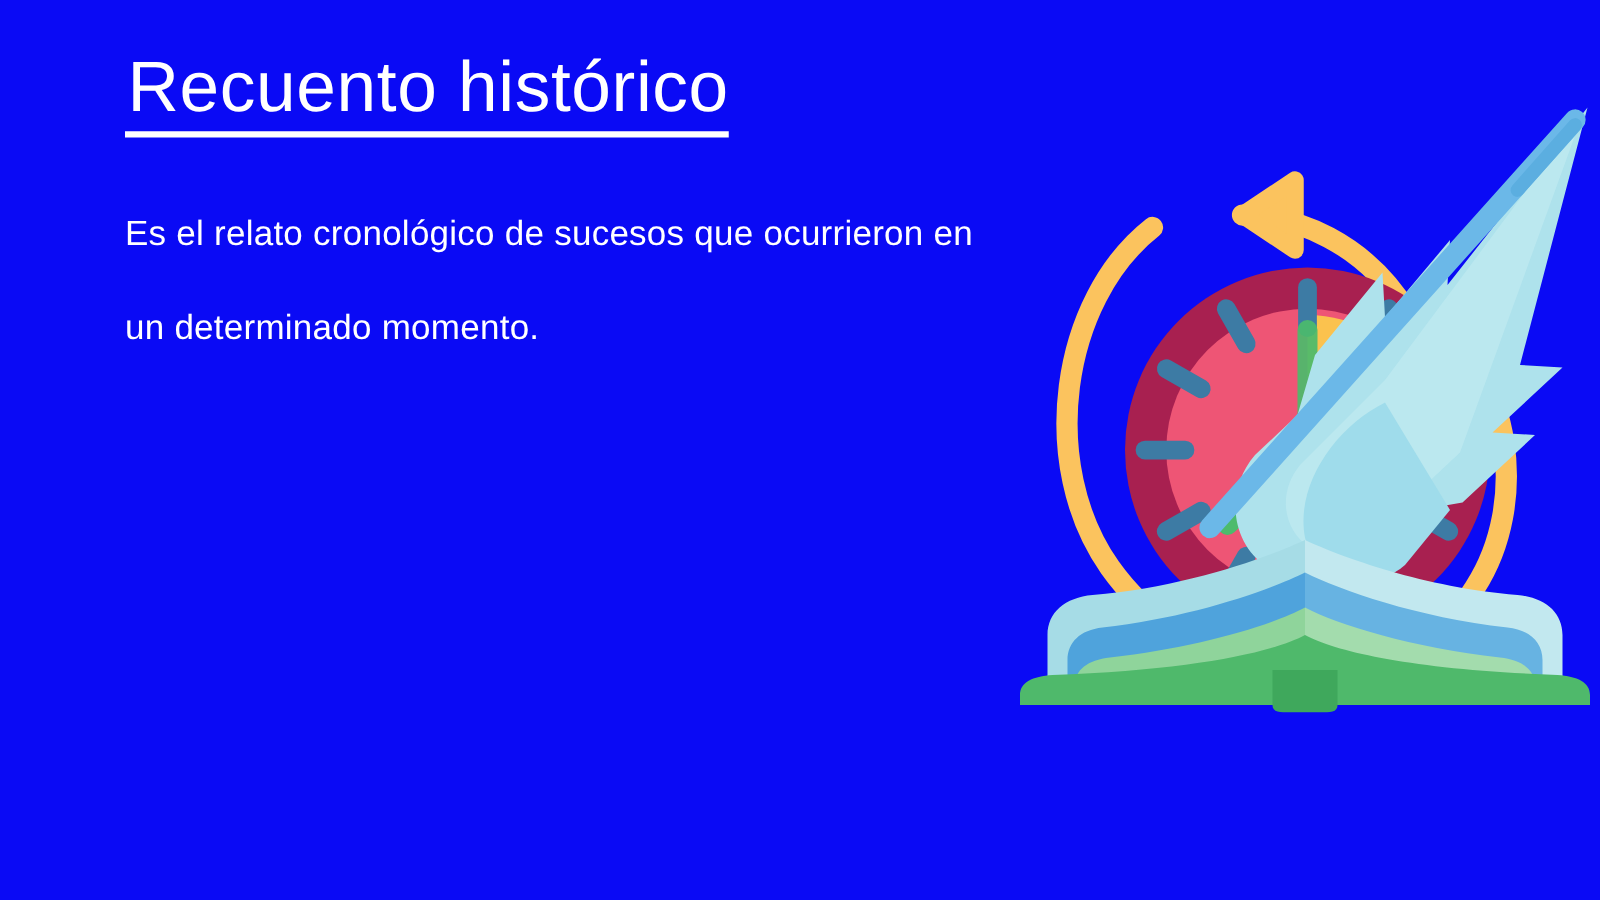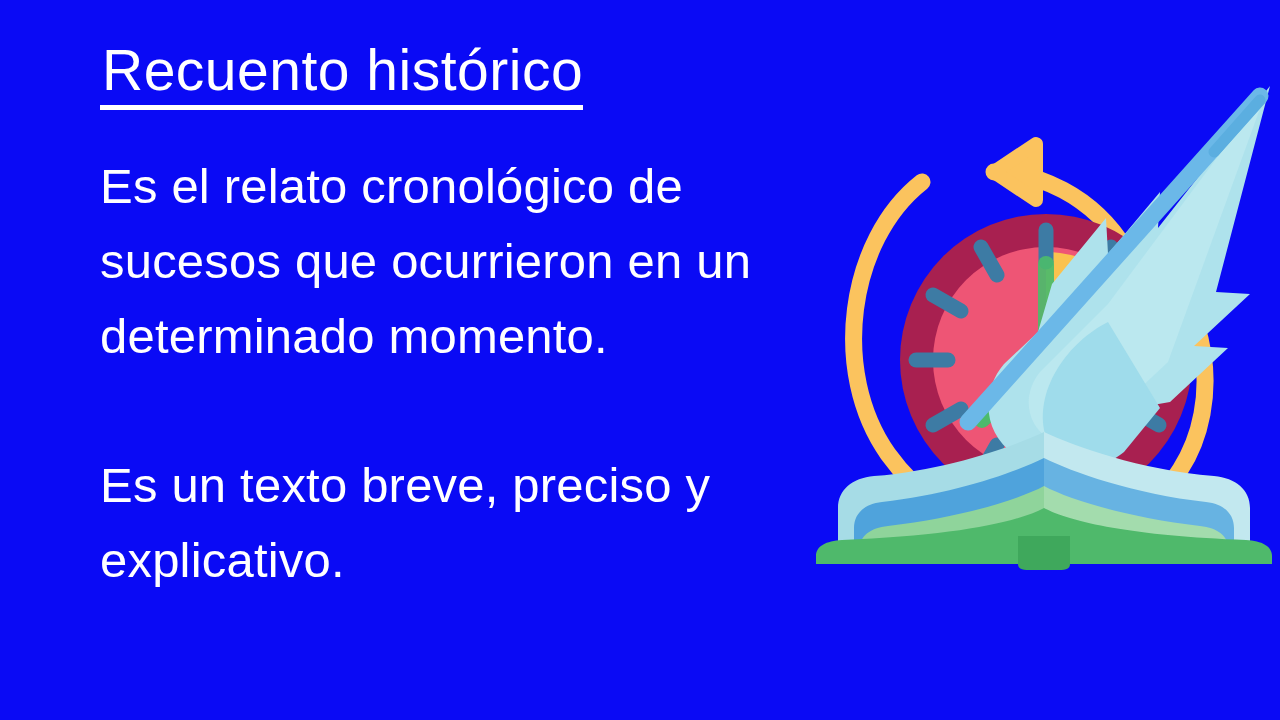--- a/index.html
+++ b/index.html
@@ -40,21 +40,21 @@
     margin: 0;
     padding: 0 0 6px 2px;
     display: inline-block;
     border-bottom: 5px solid #FFFFFF;
     white-space: nowrap;
   }
 
   .body-paragraph {
     color: #FFFFFF;
     font-family: "Liberation Sans", sans-serif;
-    font-size: 49px;
+    font-size: 28px;
     font-weight: 400;
     line-height: 75px;
     letter-spacing: 0.2px;
     margin: 0;
     padding: 0;
     width: 690px;
   }
 
   #paragraph-1 { margin-top: 39px; }
   #paragraph-2 { margin-top: 74px; }
@@ -77,21 +77,20 @@
 <body>
 
 <div id="slide">
 
   <div id="text-column">
 
     <h1 id="slide-title">Recuento histórico</h1>
 
     <p id="paragraph-1" class="body-paragraph">Es el relato cronológico de sucesos que ocurrieron en un determinado momento.</p>
 
-    <p id="paragraph-2" class="body-paragraph">Es un texto breve, preciso y explicativo.</p>
 
   </div>
 
   <div id="illustration">
     <svg viewBox="0 0 472 498" xmlns="http://www.w3.org/2000/svg">
 
       <g>
 
         <path d="M 114 110
                  C 40 168, 22 300, 80 382

